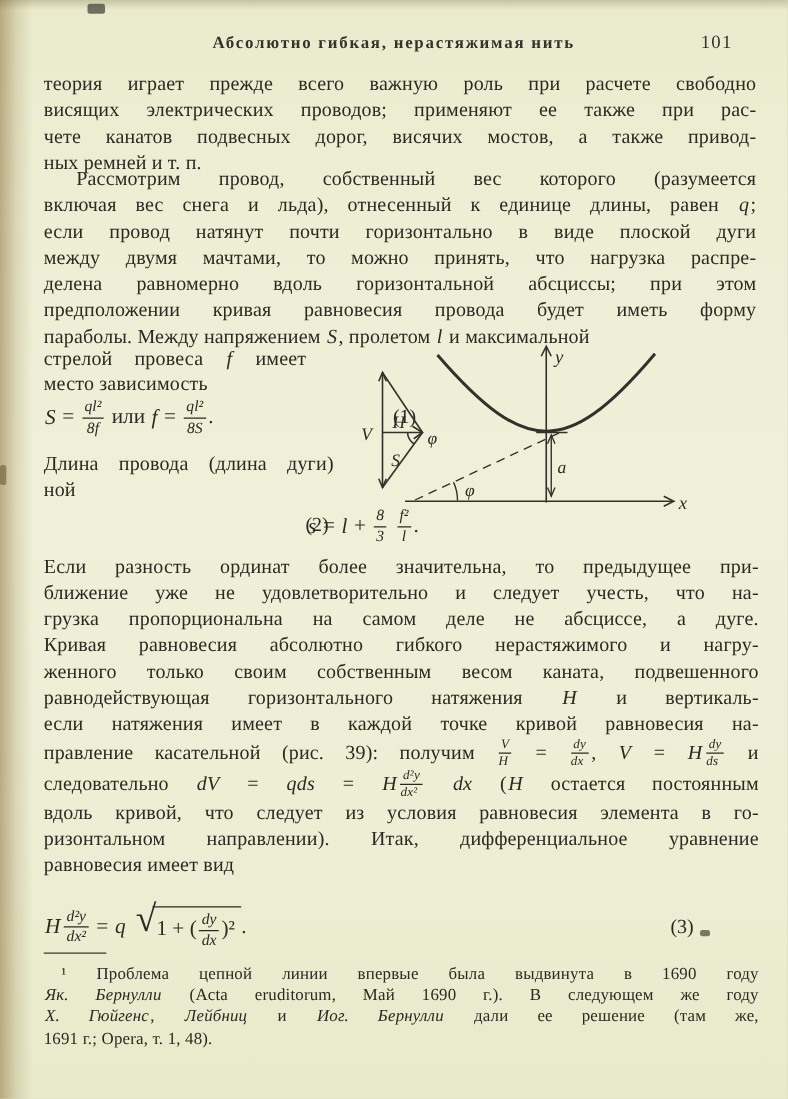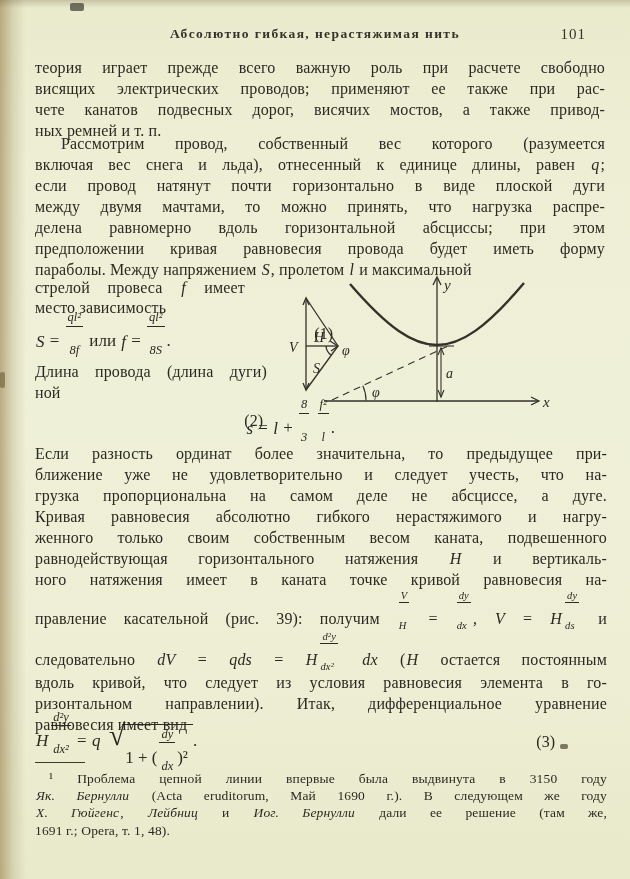--- a/index.html
+++ b/index.html
@@ -43,21 +43,21 @@
   .f3{left:35px;top:722px;width:572px;height:40px;}
   .eqnum{position:absolute;top:50%;transform:translateY(-50%);font-size:16px;}
   .f1 .eqnum{right:2px;}
   .f2 .eqnum{right:72px;}
   .f3 .eqnum{right:52px;}
   .formula{font-size:17px;white-space:nowrap;}
   .formula .frac{font-size:12.5px;}
 
   .frac{display:inline-block;vertical-align:-0.55em;text-align:center;font-style:italic;line-height:1.05;margin:0 2px;}
   .frac .num{display:block;border-bottom:1px solid currentColor;padding:0 2px 1px;}
-  .frac .den{display:block;padding-top:17px;}
+  .frac .den{display:block;padding-top:1px;}
   .tb .frac{font-size:10.5px;vertical-align:-0.45em;}
 
   .sqrt{display:inline-flex;align-items:flex-start;margin-left:3px;}
   .rsign{font-style:normal;font-size:30px;line-height:24px;transform:translateY(-1px);}
   .rbody{border-top:1.6px solid currentColor;padding:3px 5px 0 3px;margin-left:-3px;display:inline-block;}
 
   .fig{position:absolute;left:286px;top:264px;width:326px;height:152px;}
   .fig line,.fig path{stroke:#33312a;fill:none;stroke-width:1.3;}
   .fig .curve{stroke-width:2.4;}
   .fig .thin{stroke-width:1.1;}
@@ -159,36 +159,36 @@
   </svg>
 
 
   <div class="tb p3">
       <div class="line">Если разность ординат более значительна, то предыдущее при-</div>
       <div class="line">ближение уже не удовлетворительно и следует учесть, что на-</div>
       <div class="line">грузка пропорциональна на самом деле не абсциссе, а дуге.</div>
       <div class="line">Кривая равновесия абсолютно гибкого нерастяжимого и нагру-</div>
       <div class="line">женного только своим собственным весом каната, подвешенного</div>
       <div class="line">равнодействующая горизонтального натяжения <i class="v">H</i> и вертикаль-</div>
-      <div class="line">ного натяжения имеет в каната точке кривой равновесия на-</div>
+      <div class="line">если натяжения имеет в каждой точке кривой равновесия на-</div>
       <div class="line">правление касательной (рис. 39): получим <span class="frac"><span class="num">V</span><span class="den">H</span></span> = <span class="frac"><span class="num">dy</span><span class="den">dx</span></span>, <i class="v">V</i> = <i class="v">H</i><span class="frac"><span class="num">dy</span><span class="den">ds</span></span> и</div>
       <div class="line">следовательно <i class="v">dV</i> = <i class="v">qds</i> = <i class="v">H</i><span class="frac"><span class="num">d²y</span><span class="den">dx²</span></span> <i class="v">dx</i> (<i class="v">H</i> остается постоянным</div>
       <div class="line">вдоль кривой, что следует из условия равновесия элемента в го-</div>
       <div class="line">ризонтальном направлении). Итак, дифференциальное уравнение</div>
       <div class="line natural">равновесия имеет вид</div>
     </div>
 
   <div class="eqrow f3">
     <span class="formula"><i class="v">H</i><span class="frac"><span class="num">d²y</span><span class="den">dx²</span></span> = <i class="v">q</i> <span class="sqrt">
           <span class="rsign">√</span>
           <span class="rbody">1 + (<span class="frac"><span class="num">dy</span><span class="den">dx</span></span>)²</span>
         </span>.</span>
     <span class="eqnum">(3)</span>
   </div>
 
   <div class="fnrule"></div>
   <div class="tb fn">
-      <div class="line indent">¹ Проблема цепной линии впервые была выдвинута в 3150 году</div>
+      <div class="line indent">¹ Проблема цепной линии впервые была выдвинута в 1690 году</div>
       <div class="line"><i class="v">Як. Бернулли</i> (Acta eruditorum, Май 1690 г.). В следующем же году</div>
       <div class="line"><i class="v">Х. Гюйгенс</i>, <i class="v">Лейбниц</i> и <i class="v">Иог. Бернулли</i> дали ее решение (там же,</div>
       <div class="line natural">1691 г.; Opera, т. 1, 48).</div>
     </div>
 </div>
 
 </body></html>

